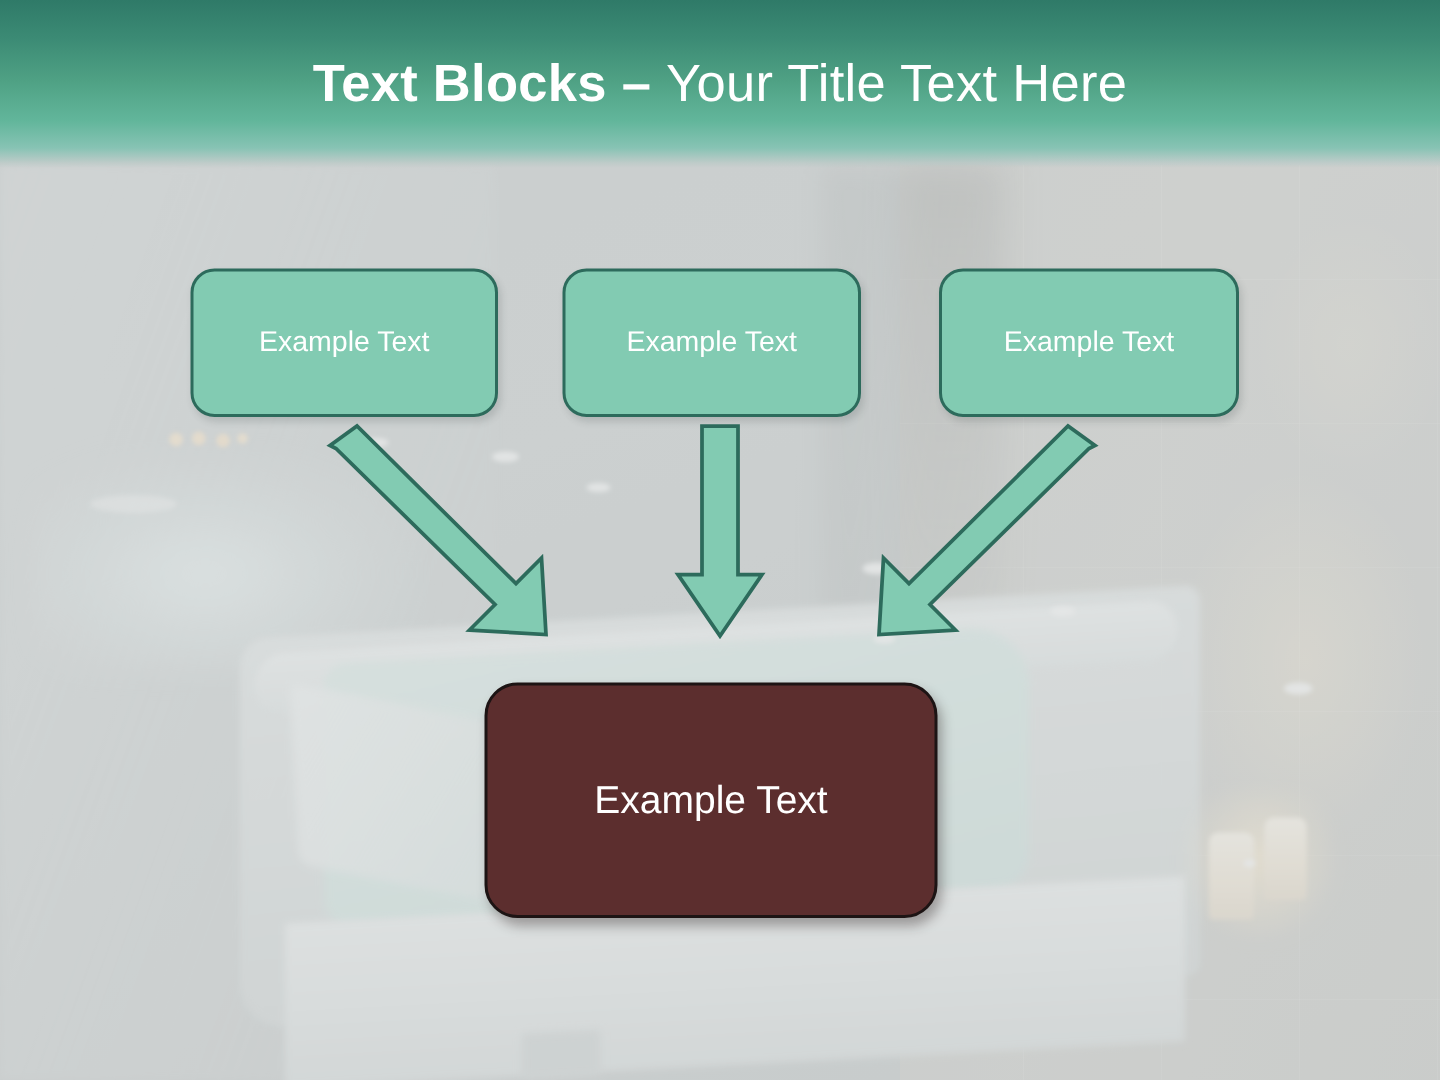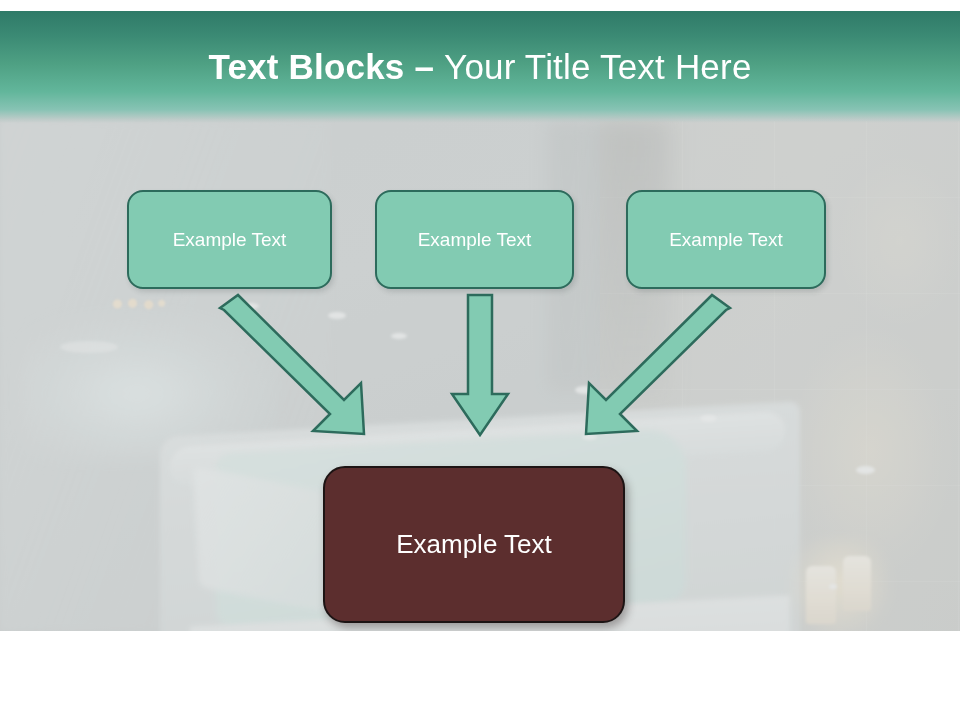--- a/index.html
+++ b/index.html
@@ -7,24 +7,23 @@
     padding: 0;
     background: #ffffff;
   }
   body {
     font-family: "Liberation Sans", sans-serif;
   }
 
   #slide {
     position: relative;
     width: 960px;
-    height: 620px;
+    height: 720px;
     overflow: hidden;
     background: #be185d;
-    margin-top: 11px;
   }
 
   
   .photo-layer {
     position: absolute;
     inset: 0;
     overflow: hidden;
   }
   .photo-base {
     position: absolute;

